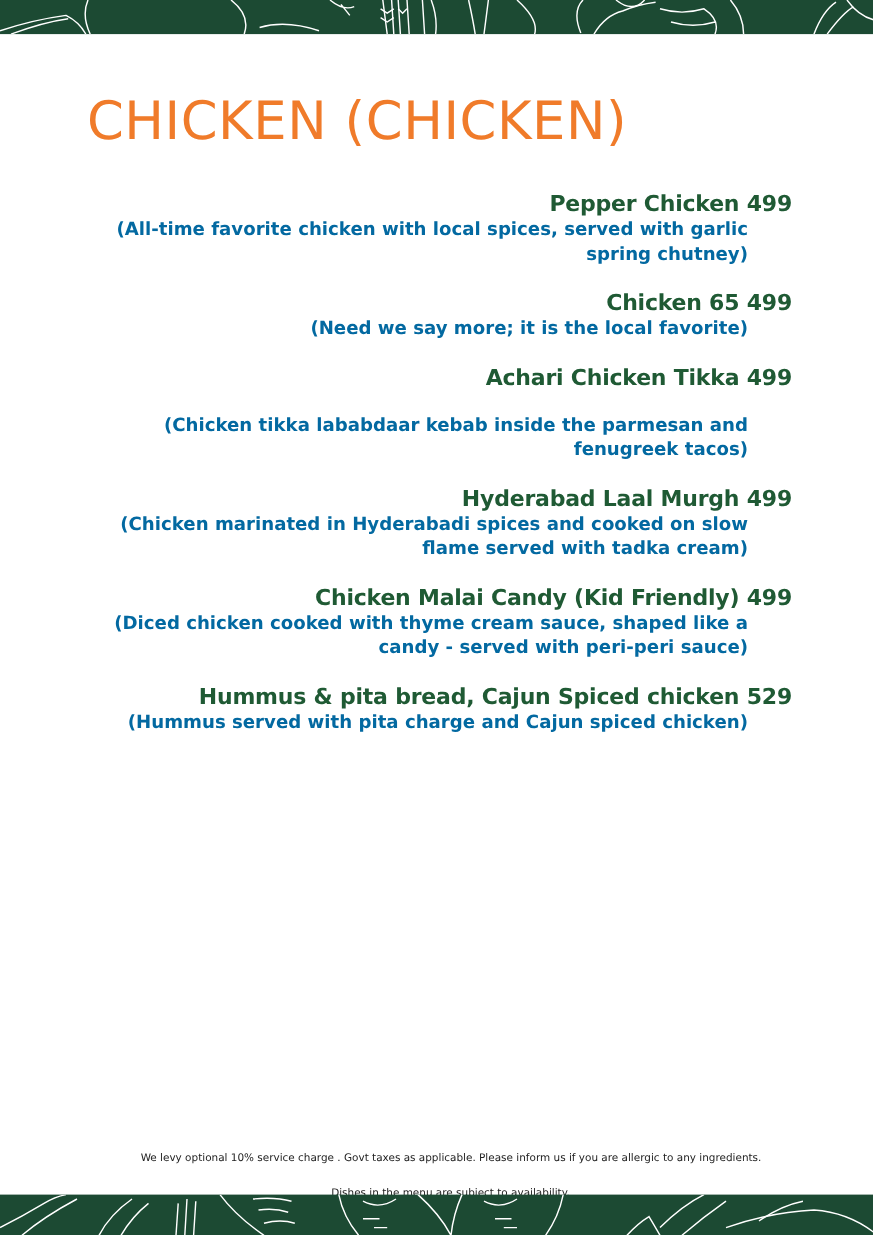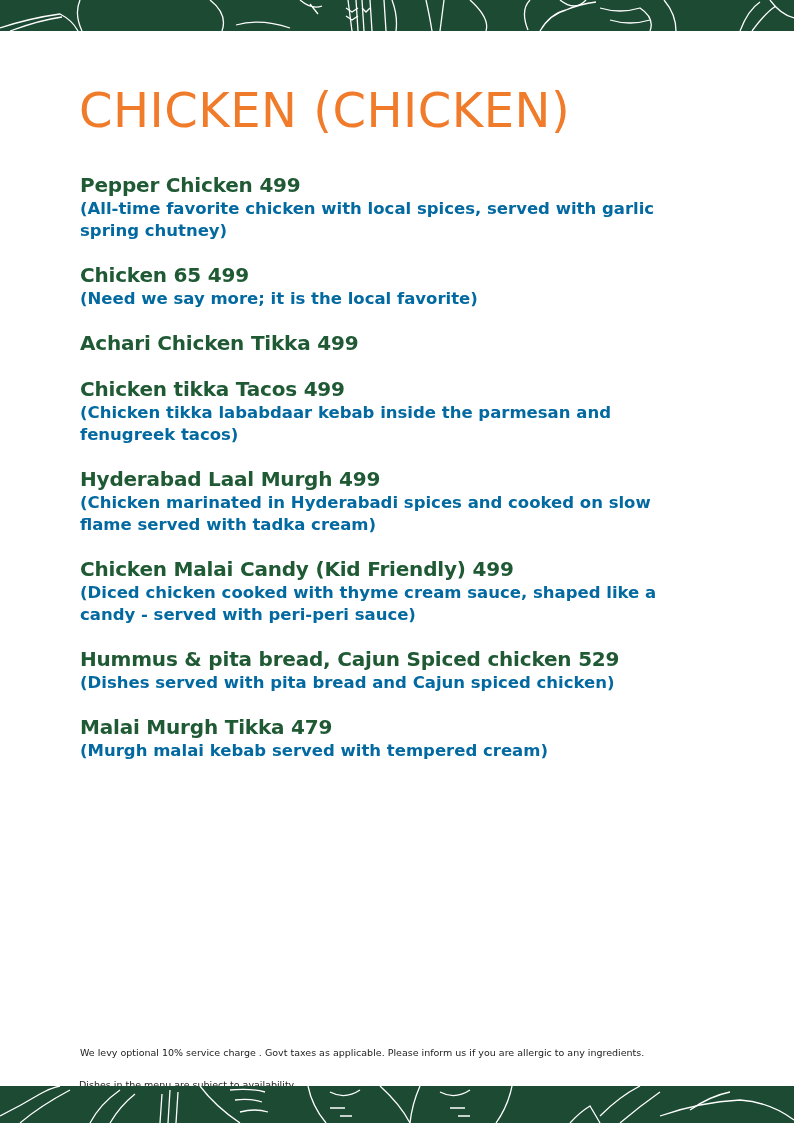--- a/index.html
+++ b/index.html
@@ -2,26 +2,26 @@
 <html><head>
 <meta charset="utf-8">
 <style>
   html, body { margin: 0; padding: 0; background: #ffffff; }
   body { width: 794px; height: 1123px; position: relative; overflow: hidden; font-family: "DejaVu Sans", sans-serif; }
   .band { position: absolute; left: 0; width: 794px; background: #1c4a33; overflow: hidden; }
   .band.top { top: 0; height: 31px; }
   .band.bottom { top: 1086px; height: 37px; }
   .band svg { position: absolute; left: 0; top: 0; }
   .title { position: absolute; left: 79px; top: 80px; margin: 0; font-family: "DejaVu Sans", sans-serif; font-weight: normal; font-size: 48px; letter-spacing: 0.5px; color: #f07b2a; line-height: 60px; white-space: nowrap; }
-  .menu { position: absolute; left: 80px; top: 172px; width: 640px; }
+  .menu { position: absolute; left: 80px; top: 172px; width: 640px; text-align: right; }
   .item { margin-bottom: 20px; }
   .item-name { font-family: "DejaVu Sans", sans-serif; font-weight: bold; font-size: 20px; color: #1f5a34; line-height: 26px; margin: 0; letter-spacing: -0.2px; }
   .item-desc { font-family: "DejaVu Sans", sans-serif; font-size: 16.5px; color: #0369a1; line-height: 22px; margin: 0; width: 600px; font-weight: bold; }
   .footer { position: absolute; left: 80px; top: 1047px; width: 660px; font-family: "DejaVu Sans", sans-serif; font-size: 9.5px; color: #222; line-height: 12px; }
-  .footer span { display: block; }
+  .footer span { display: block; text-align: center; }
   .footer .l2 { margin-left: -1px; margin-top: 20px; }
 </style>
 </head>
 <body>
 
 <div class="band top">
   <svg width="794" height="31" viewBox="0 0 794 31" fill="none" stroke="#ffffff" stroke-width="1.3">
     <path d="M0 28 Q30 18 60 14 Q72 20 78 31"></path>
     <path d="M10 31 Q40 20 62 17"></path>
     <path d="M80 0 Q74 14 82 31"></path>
@@ -47,38 +47,33 @@
     <p class="item-desc">(All-time favorite chicken with local spices, served with garlic spring chutney)</p>
   </div>
   <div class="item">
     <p class="item-name">Chicken 65 499</p>
     <p class="item-desc">(Need we say more; it is the local favorite)</p>
   </div>
   <div class="item">
     <p class="item-name">Achari Chicken Tikka 499</p>
   </div>
   <div class="item">
-    <p class="item-name">Chicken tikka Tacos 499</p>
     <p class="item-desc">(Chicken tikka lababdaar kebab inside the parmesan and fenugreek tacos)</p>
   </div>
   <div class="item">
     <p class="item-name">Hyderabad Laal Murgh 499</p>
     <p class="item-desc">(Chicken marinated in Hyderabadi spices and cooked on slow flame served with tadka cream)</p>
   </div>
   <div class="item">
     <p class="item-name">Chicken Malai Candy (Kid Friendly) 499</p>
     <p class="item-desc">(Diced chicken cooked with thyme cream sauce, shaped like a candy - served with peri-peri sauce)</p>
   </div>
   <div class="item">
     <p class="item-name">Hummus &amp; pita bread, Cajun Spiced chicken 529</p>
-    <p class="item-desc">(Dishes served with pita bread and Cajun spiced chicken)</p>
-  </div>
-  <div class="item">
-    <p class="item-name">Malai Murgh Tikka 479</p>
-    <p class="item-desc">(Murgh malai kebab served with tempered cream)</p>
+    <p class="item-desc">(Hummus served with pita charge and Cajun spiced chicken)</p>
   </div>
 </div>
 
 <div class="footer">
   <span>We levy optional 10% service charge . Govt taxes as applicable. Please inform us if you are allergic to any ingredients.</span>
   <span class="l2">Dishes in the menu are subject to availability.</span>
 </div>
 
 <div class="band bottom">
   <svg width="794" height="37" viewBox="0 0 794 37" fill="none" stroke="#ffffff" stroke-width="1.3">

